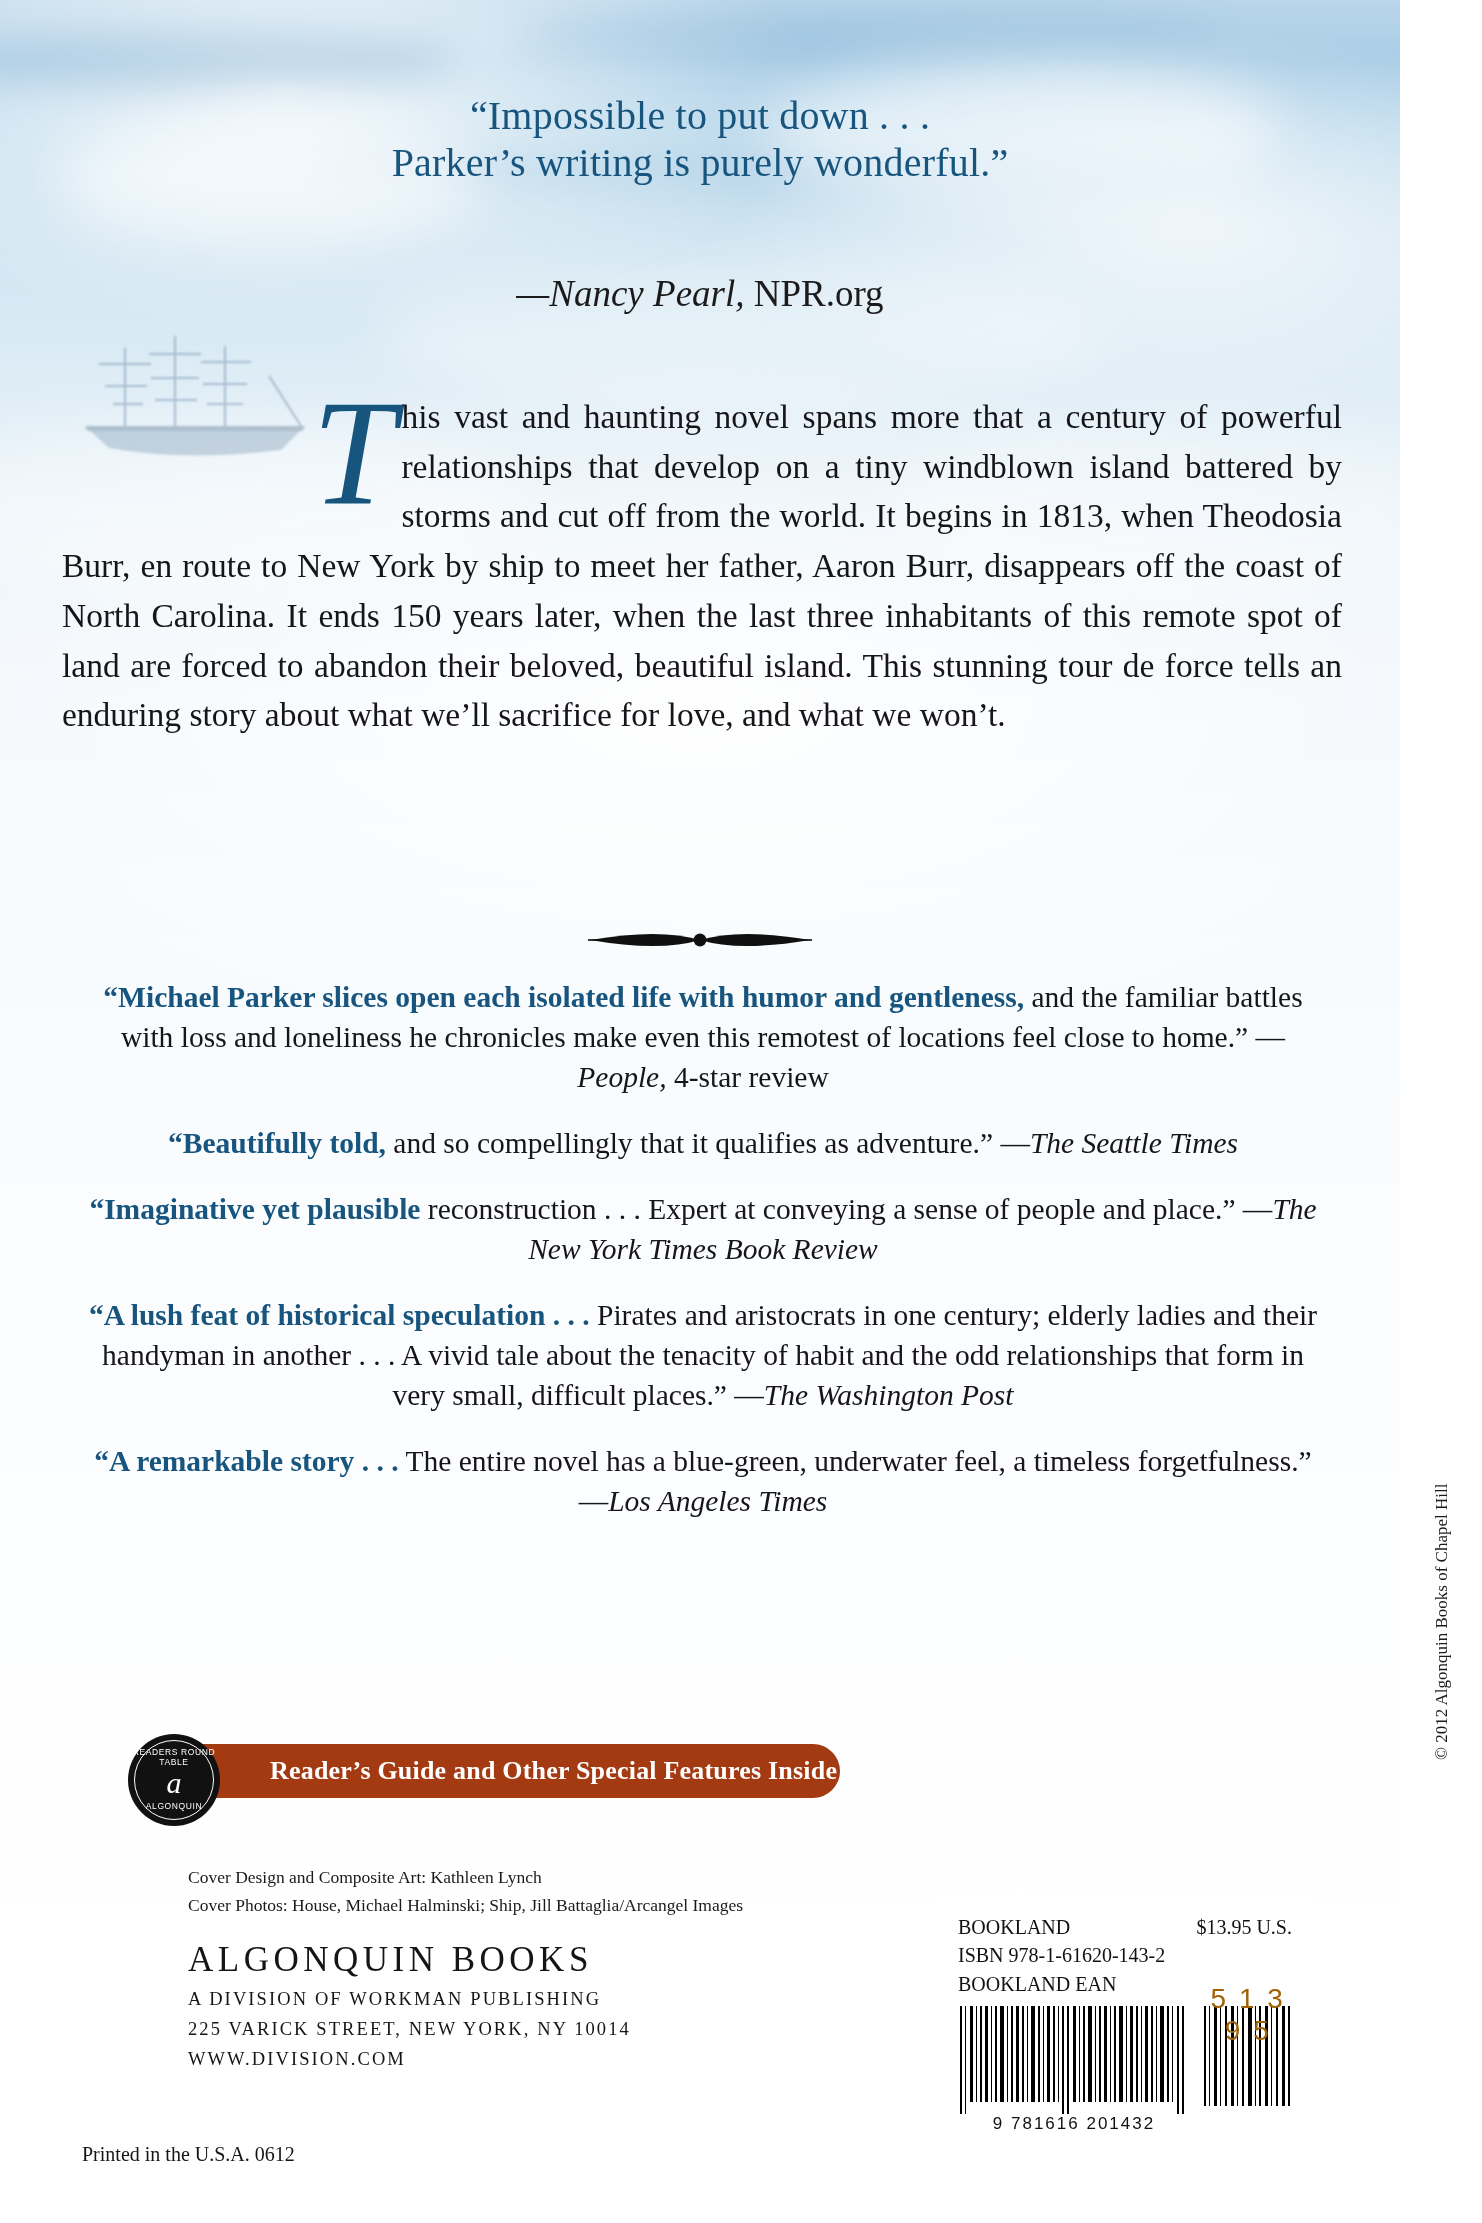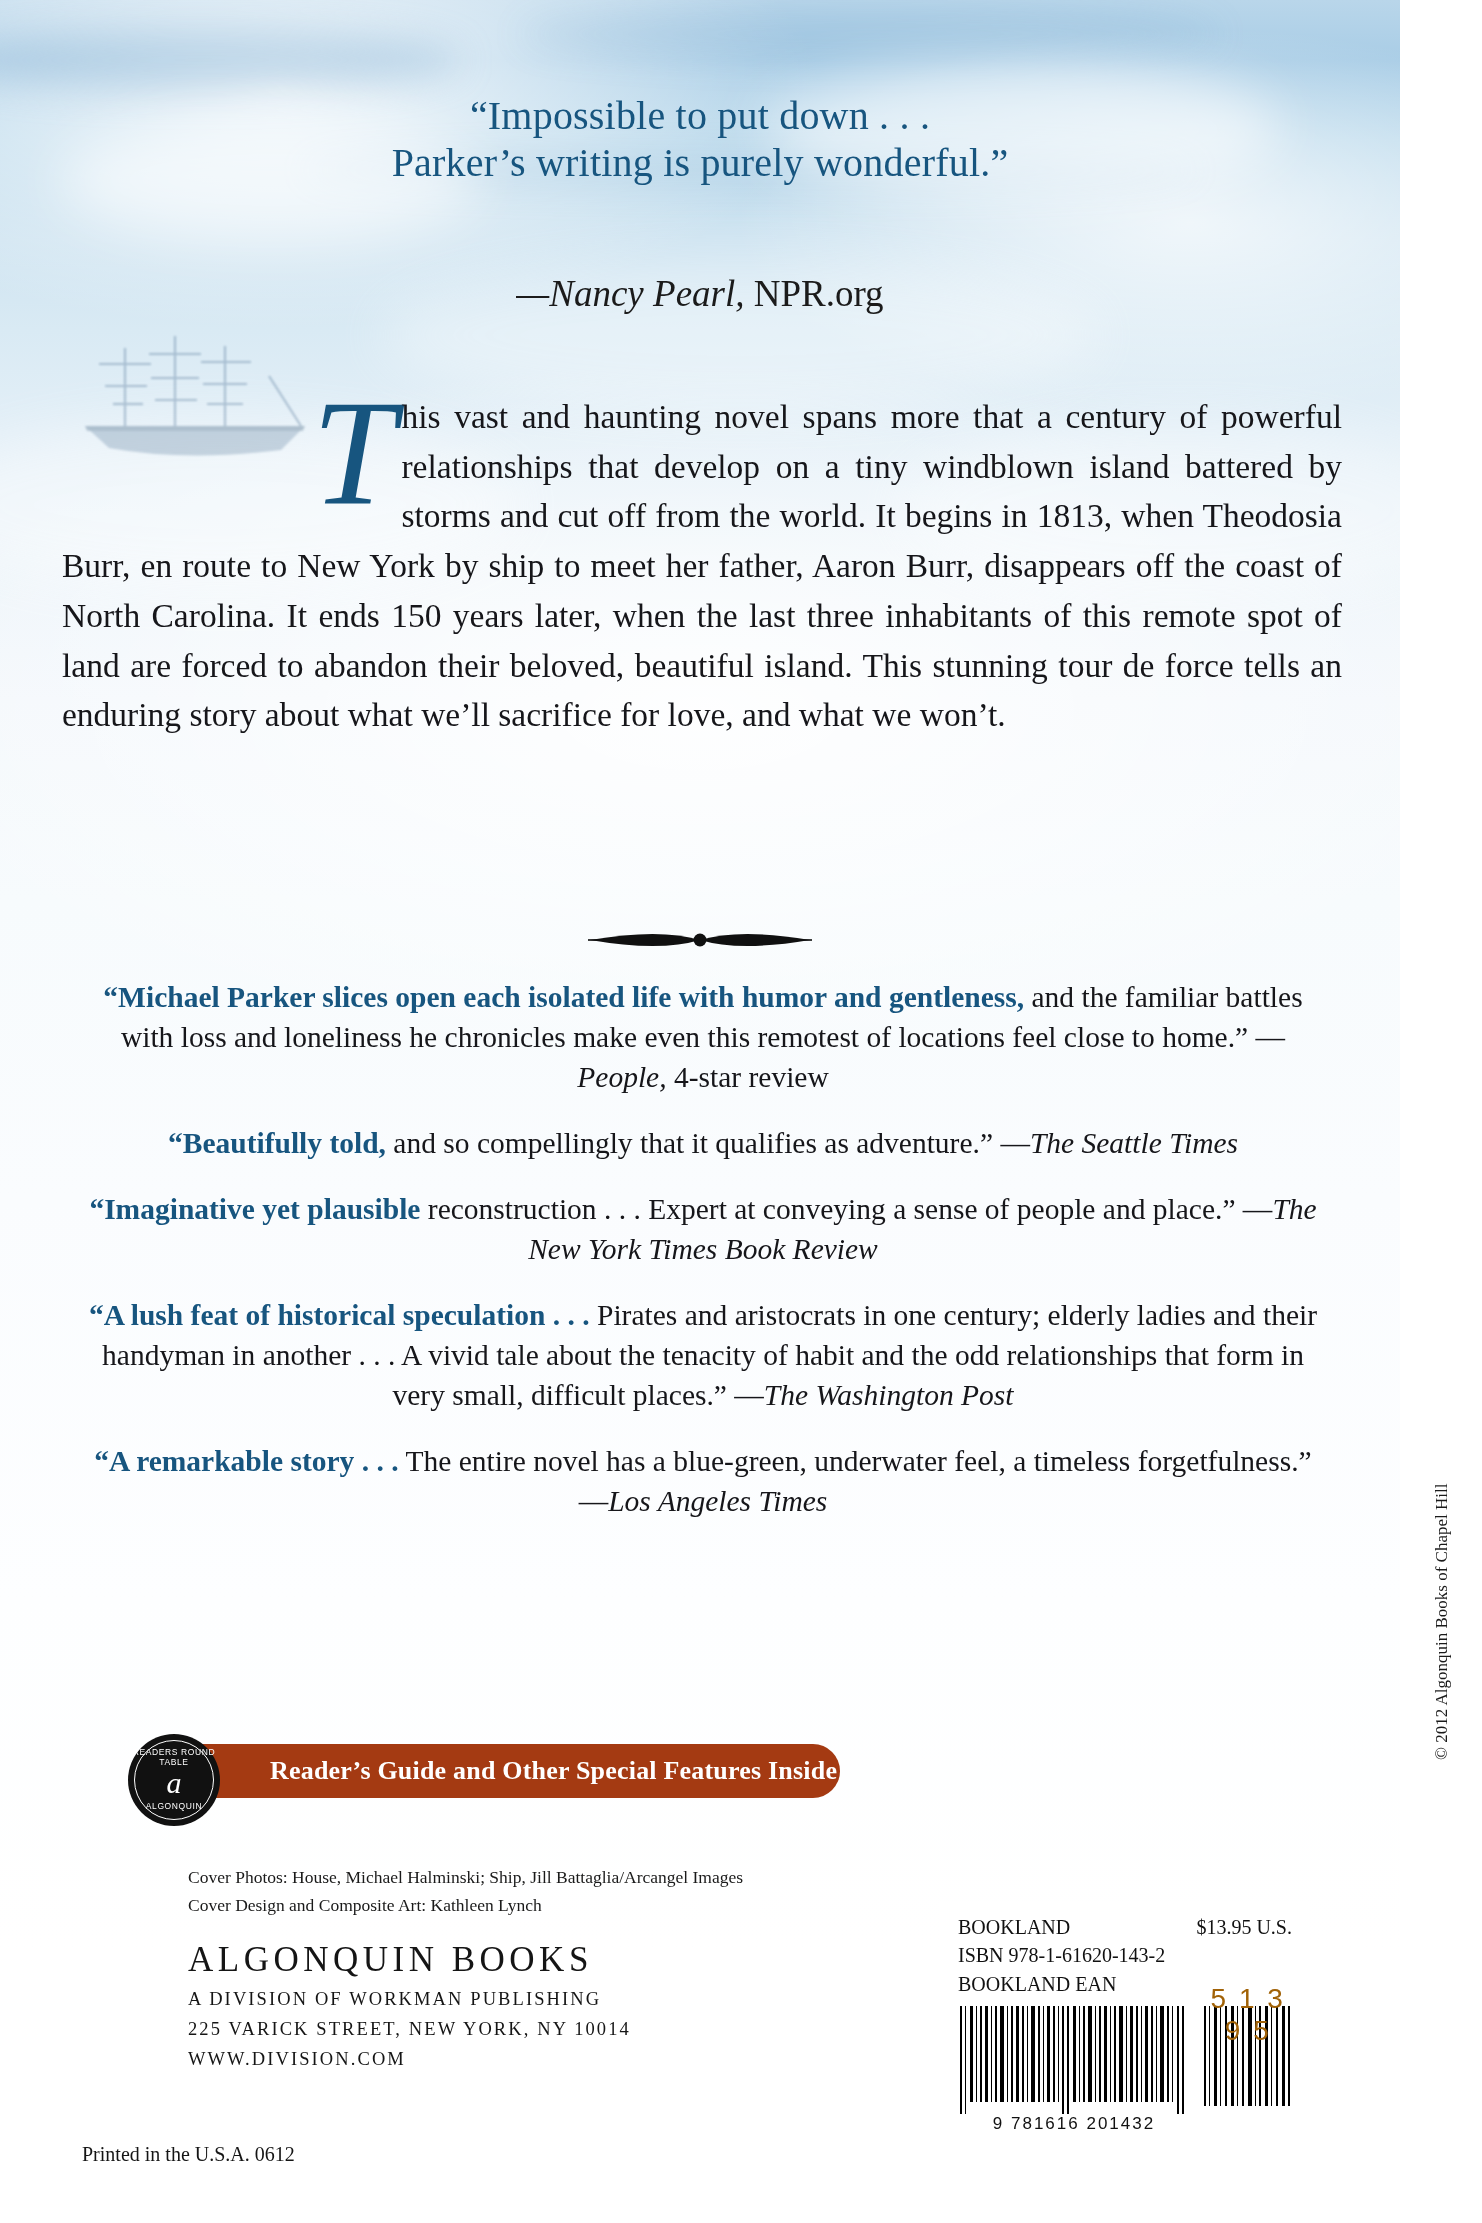--- a/index.html
+++ b/index.html
@@ -407,22 +407,22 @@
       <div class="banner">Reader’s Guide and Other Special Features Inside</div>
       <div class="seal">
         <div class="ring"></div>
         <div class="top-text">READERS ROUND TABLE</div>
         <div class="mark">a</div>
         <div class="bot-text">ALGONQUIN</div>
       </div>
     </div>
 
     <div class="credits">
+      <div>Cover Design and Composite Art: Kathleen Lynch</div>
       <div>Cover Photos: House, Michael Halminski; Ship, Jill Battaglia/Arcangel Images</div>
-      <div>Cover Design and Composite Art: Kathleen Lynch</div>
     </div>
 
     <div class="publisher">
       <div class="pub-name">ALGONQUIN BOOKS</div>
       <div class="pub-line">A DIVISION OF WORKMAN PUBLISHING</div>
       <div class="pub-line">225 VARICK STREET, NEW YORK, NY 10014</div>
       <div class="pub-line">WWW.DIVISION.COM</div>
     </div>
 
     <div class="printed">Printed in the U.S.A.  0612</div>

